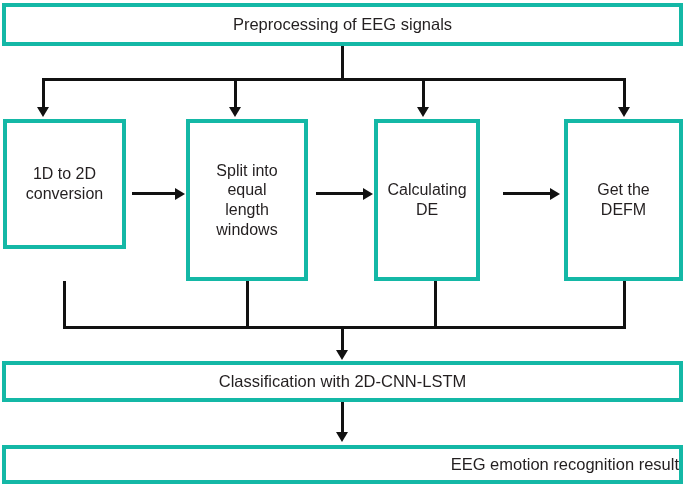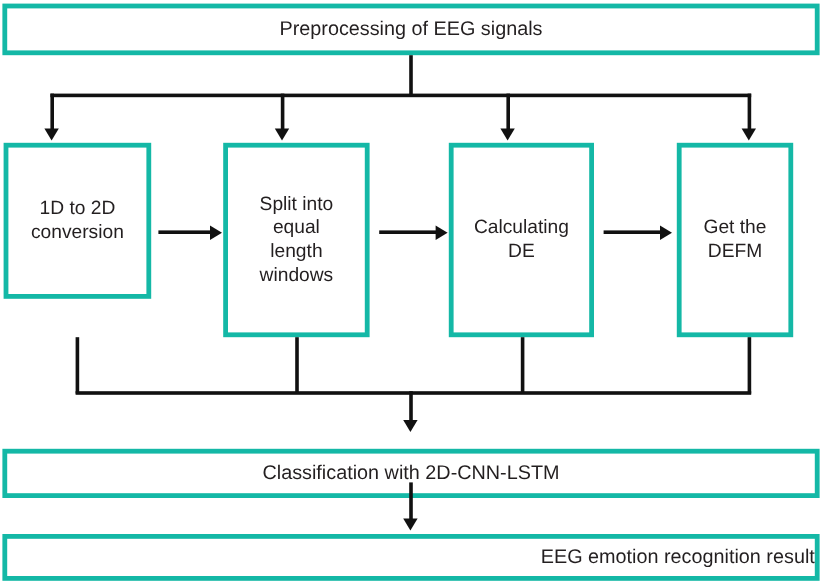--- a/index.html
+++ b/index.html
@@ -40,23 +40,23 @@
   }
   .node-label {
     display: block;
     white-space: pre-line;
   }
 
   
   #node-preprocessing { left: 2px;   top: 3px;   width: 681px; height: 43px; }
   #node-step-1        { left: 3px;   top: 119px; width: 123px; height: 130px; }
   #node-step-2        { left: 186px; top: 119px; width: 122px; height: 162px; }
-  #node-step-3        { left: 374px; top: 119px; width: 121px; height: 162px; }
-  #node-step-4        { left: 564px; top: 119px; width: 97px; height: 162px; }
-  #node-classification{ left: 2px;   top: 374px; width: 681px; height: 41px; }
+  #node-step-3        { left: 374px; top: 119px; width: 106px; height: 162px; }
+  #node-step-4        { left: 564px; top: 119px; width: 119px; height: 162px; }
+  #node-classification{ left: 2px;   top: 361px; width: 681px; height: 41px; }
   #node-result        { left: 2px;   top: 445px; width: 681px; height: 39px; justify-content: flex-end; }
 
   
   .conn {
     position: absolute;
     background: #111111;
   }
   .conn-v { width: 3px; }
   .conn-h { height: 3px; }
 

